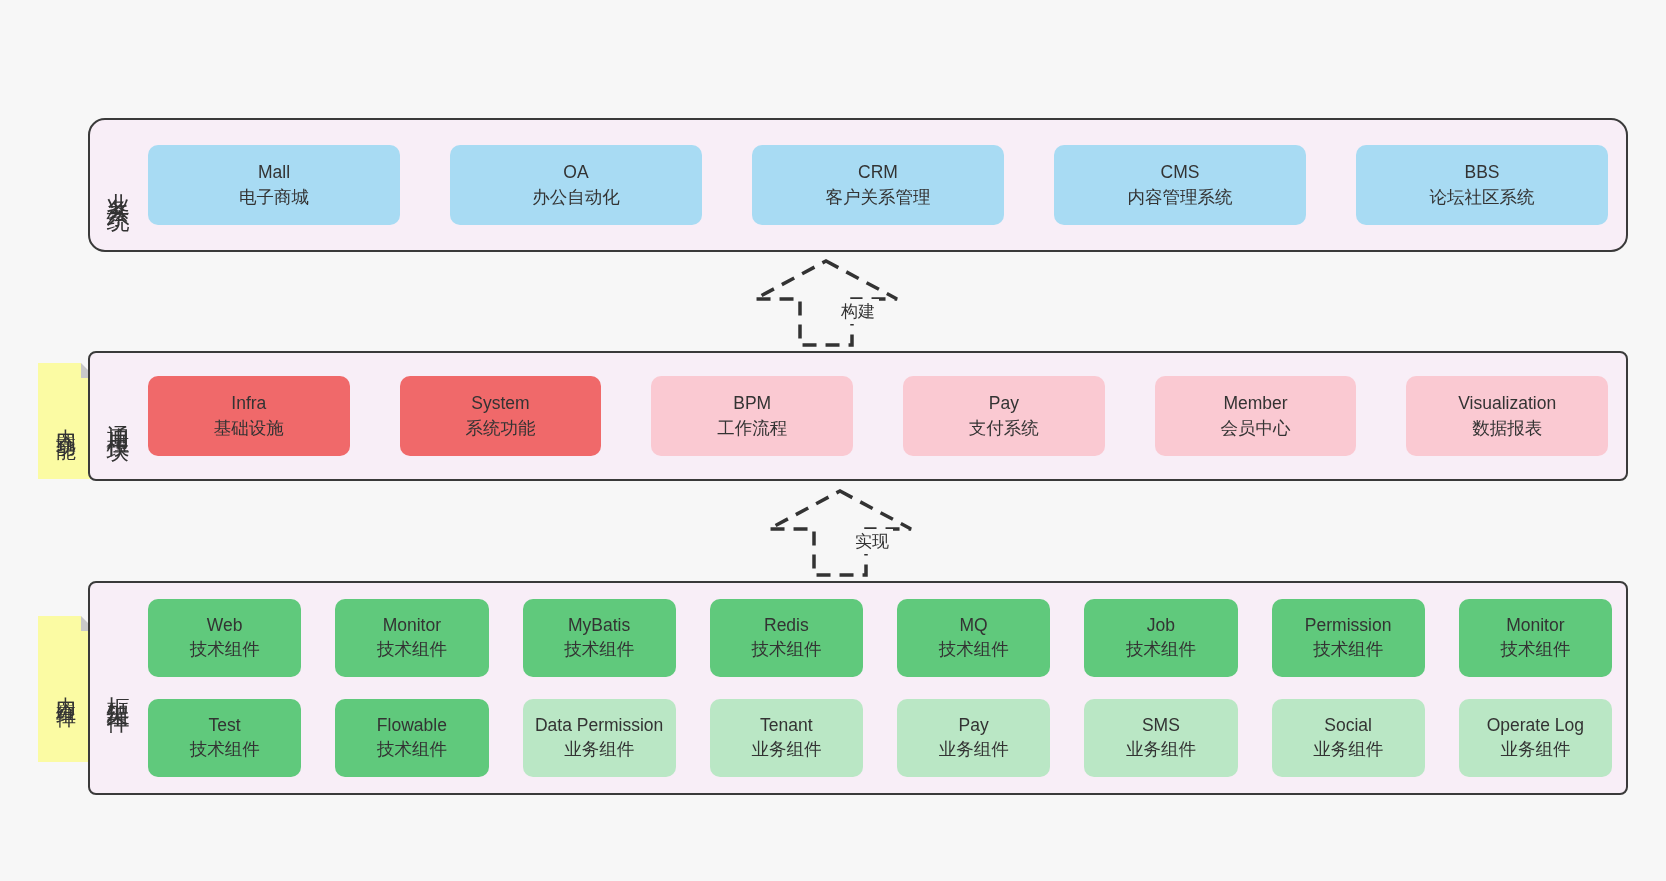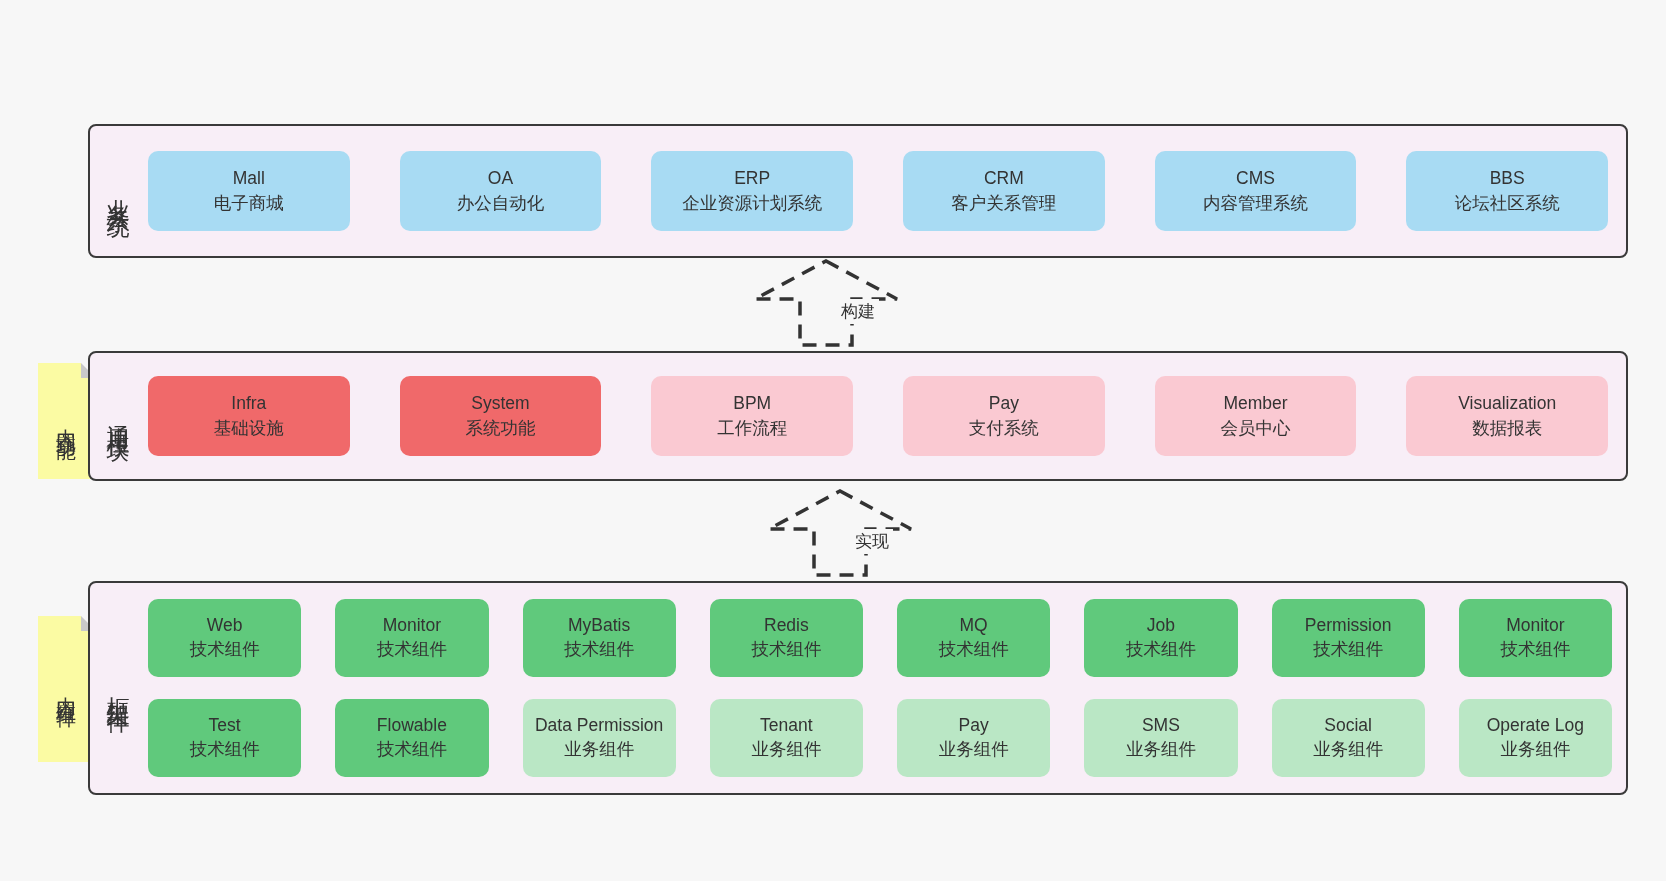--- a/index.html
+++ b/index.html
@@ -2,21 +2,21 @@
 <html><head>
 <meta charset="utf-8">
 <style>
   html,body{margin:0;padding:0;}
   body{background:#f7f7f7;font-family:"Liberation Sans","DejaVu Sans",sans-serif;color:#333;}
   .canvas{position:relative;width:1666px;height:881px;background:#f7f7f7;overflow:hidden;}
 
   
   .band{position:absolute;left:88px;width:1540px;background:#f8eef7;border:2px solid #3a3a3a;
         border-radius:8px;display:flex;box-sizing:border-box;z-index:2;}
-  .band1{top:124px;height:134px;}
+  .band1{top:118px;height:134px;border-radius:17px;}
   .band2{top:351px;height:130px;}
   .band3{top:581px;height:214px;}
   .band-label{width:58px;display:flex;align-items:center;justify-content:center;
         writing-mode:vertical-rl;text-orientation:upright;font-size:23px;letter-spacing:5px;
         color:#333;flex:none;}
   .band-content{flex:1;display:flex;align-items:center;gap:50px;padding:0 18px 0 0;box-sizing:border-box;}
   .band3 .band-content{flex-direction:column;justify-content:center;gap:22px;padding:0 14px 0 0;}
   .row{display:flex;width:100%;gap:34px;}
 
   
@@ -66,24 +66,20 @@
     <div class="band-content">
       <div class="box v-blue">
         <span class="box-name">Mall</span>
         <span class="box-desc">电子商城</span>
       </div>
       <div class="box v-blue">
         <span class="box-name">OA</span>
         <span class="box-desc">办公自动化</span>
       </div>
       <div class="box v-blue">
-        <span class="box-name">ERP</span>
-        <span class="box-desc">企业资源计划系统</span>
-      </div>
-      <div class="box v-blue">
         <span class="box-name">CRM</span>
         <span class="box-desc">客户关系管理</span>
       </div>
       <div class="box v-blue">
         <span class="box-name">CMS</span>
         <span class="box-desc">内容管理系统</span>
       </div>
       <div class="box v-blue">
         <span class="box-name">BBS</span>
         <span class="box-desc">论坛社区系统</span>

